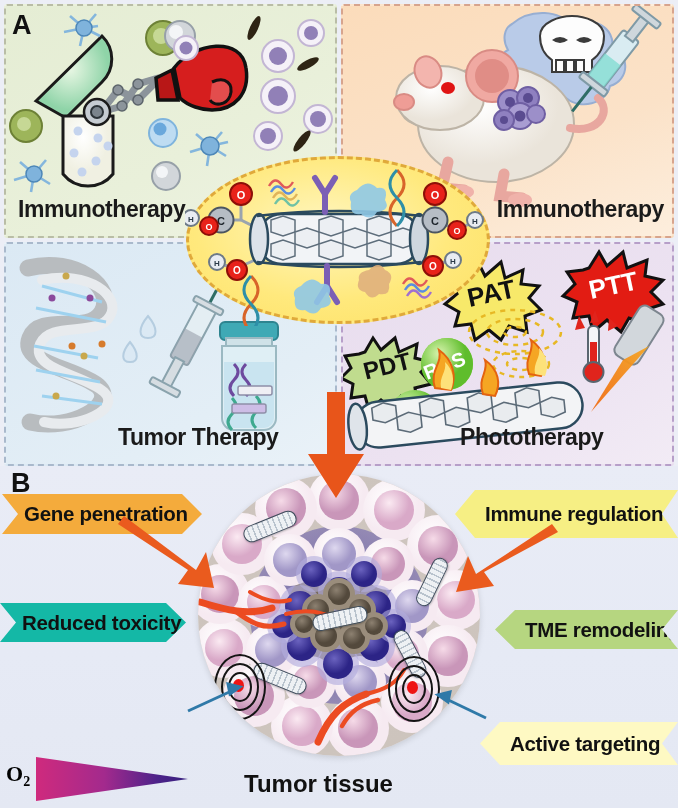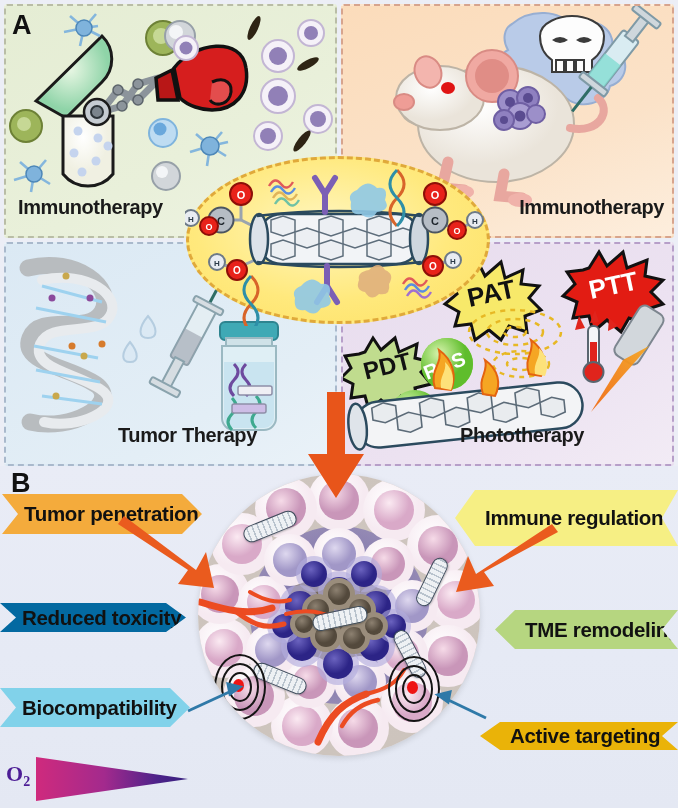--- a/index.html
+++ b/index.html
@@ -14,21 +14,21 @@
             border:2px dashed #d7a48d;border-radius:3px;}
   #q-gene  { left:4px;  top:242px; width:333px;height:224px;background:#dfeaf3;
             border:2px dashed #a9b9cc;border-radius:3px;}
   #q-photo { left:341px;top:242px; width:333px;height:224px;background:#e7dced;
             border:2px dashed #b79fc9;border-radius:3px;}
   #q-chemo{background:linear-gradient(160deg,#fbdcbb 0%,#fbe2c8 60%,#fdeedd 100%);}
   #q-gene{background:linear-gradient(150deg,#dbe9f4 0%,#e3eef6 70%,#eaf2f8 100%);}
   #q-photo{background:linear-gradient(150deg,#e8ddee 0%,#ece2f1 60%,#f2ebf5 100%);}
   #q-immuno{background:linear-gradient(150deg,#e5edd4 0%,#e9f0da 60%,#eef3e3 100%);}
 
-  .qlabel{position:absolute;font-weight:bold;font-size:20px;color:#1a1a1a;
+  .qlabel{position:absolute;font-weight:bold;font-size:23px;color:#1a1a1a;
           letter-spacing:-.4px;white-space:nowrap;}
   #lab-immuno{left:18px; top:196px;}
   #lab-chemo {right:14px;top:196px;}
   #lab-gene  {left:118px;top:424px;}
   #lab-photo {left:460px;top:424px;text-align:right;}
 
   .panel-letter{position:absolute;font-weight:bold;font-size:27px;color:#111;}
   #letterA{left:12px;top:10px;}
   #letterB{left:11px;top:468px;}
 
@@ -47,29 +47,29 @@
   
   .banner{position:absolute;display:flex;align-items:center;
           font-weight:bold;font-size:20.5px;color:#111;white-space:nowrap;
           box-sizing:border-box;letter-spacing:-.3px;}
   .banner.left{ padding-left:22px;padding-right:26px;
       clip-path:polygon(0 0,calc(100% - 20px) 0,100% 50%,calc(100% - 20px) 100%,0 100%,16px 50%);}
   .banner.right{padding-left:30px;padding-right:22px;
       clip-path:polygon(20px 0,100% 0,calc(100% - 16px) 50%,100% 100%,20px 100%,0 50%);}
 
   #b-deep  {left:2px;  top:494px;width:200px;height:40px;background:#f4ab3c;}
-  #b-tox   {left:0px;  top:603px;width:186px;height:29px;background:#0369a1;}
+  #b-tox   {left:0px;  top:603px;width:186px;height:39px;background:#14b8a6;}
   #b-bio   {left:0px;  top:688px;width:190px;height:39px;background:#81d2ea;}
-  #b-immune{left:455px;top:490px;width:223px;height:56px;background:#f6ef84;}
+  #b-immune{left:455px;top:490px;width:223px;height:48px;background:#f6ef84;}
   #b-tme   {left:495px;top:610px;width:183px;height:39px;background:#b6d680;}
-  #b-active{left:480px;top:722px;width:198px;height:28px;background:#eab308;}
+  #b-active{left:480px;top:722px;width:198px;height:43px;background:#fef9c3;}
 
   
   #o2label{position:absolute;left:6px;top:761px;font-weight:bold;font-size:22px;
-           color:#4c1d95;font-family:"Liberation Serif",serif;}
+           color:#000000;font-family:"Liberation Serif",serif;}
   #o2sub{font-size:14px;vertical-align:sub;}
   #o2tri{position:absolute;left:36px;top:757px;width:152px;height:44px;
          background:linear-gradient(90deg,#cf2a7d 0%,#a32a8d 45%,#4c2289 80%,#36207e 100%);
          clip-path:polygon(0 0,100% 50%,0 100%);}
 
   #tumorlabel{position:absolute;left:244px;top:770px;font-weight:bold;font-size:24px;color:#111;}
 
   
   #sphere{position:absolute;left:198px;top:474px;width:282px;height:282px;border-radius:50%;
           background:radial-gradient(circle at 50% 48%,#cfc6c0 0%,#cdc4bd 72%,#c6bdb6 100%);
@@ -744,43 +744,41 @@
       <path d="M486 252 L440 230"></path>
         <polygon points="438,229 450,226 448,236"></polygon>
     </g>
   </svg>
 
   <svg id="bigarrow" viewBox="0 0 60 108">
     <polygon points="21,0 39,0 39,62 58,62 30,106 2,62 21,62" fill="#e8551a"></polygon>
   </svg>
 
   <div class="banner left" id="b-deep">
-      <span>Tumor penetration</span>
+      <span>Gene penetration</span>
     </div>
   <div class="banner left" id="b-tox">
       <span>Reduced toxicity</span>
-    </div>
-  <div class="banner left" id="b-bio">
-      <span>Biocompatibility</span>
     </div>
   <div class="banner right" id="b-immune">
       <span>Immune regulation</span>
     </div>
   <div class="banner right" id="b-tme">
       <span>TME remodeling</span>
     </div>
   <div class="banner right" id="b-active">
       <span>Active targeting</span>
     </div>
 
   <svg width="678" height="342" style="position:absolute;left:0;top:466px;pointer-events:none;">
     <polygon points="124,50 196,104 206,86 214,122 178,118 188,104 118,58" fill="#ea5b1e"></polygon>
     <polygon points="552,58 476,108 468,90 456,126 494,120 484,106 558,66" fill="#ea5b1e"></polygon>
   </svg>
 
   <div id="o2label"><span>O</span><span id="o2sub">2</span></div>
   <div id="o2tri"></div>
 
+  <div id="tumorlabel">Tumor tissue</div>
 
   <div class="panel-letter" id="letterA">A</div>
   <div class="panel-letter" id="letterB">B</div>
 
 </div>
 
 </body></html>

